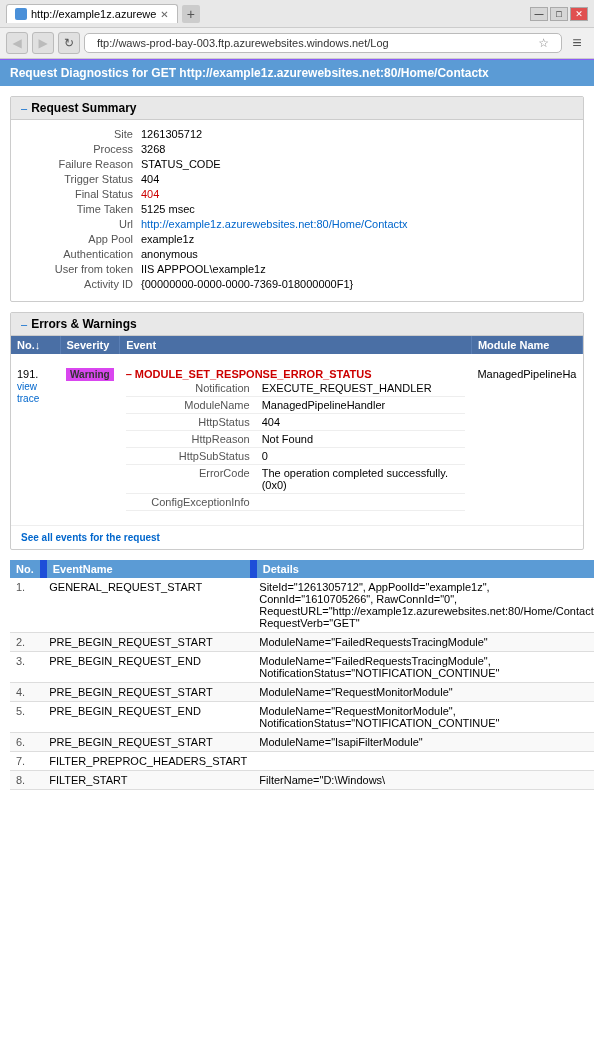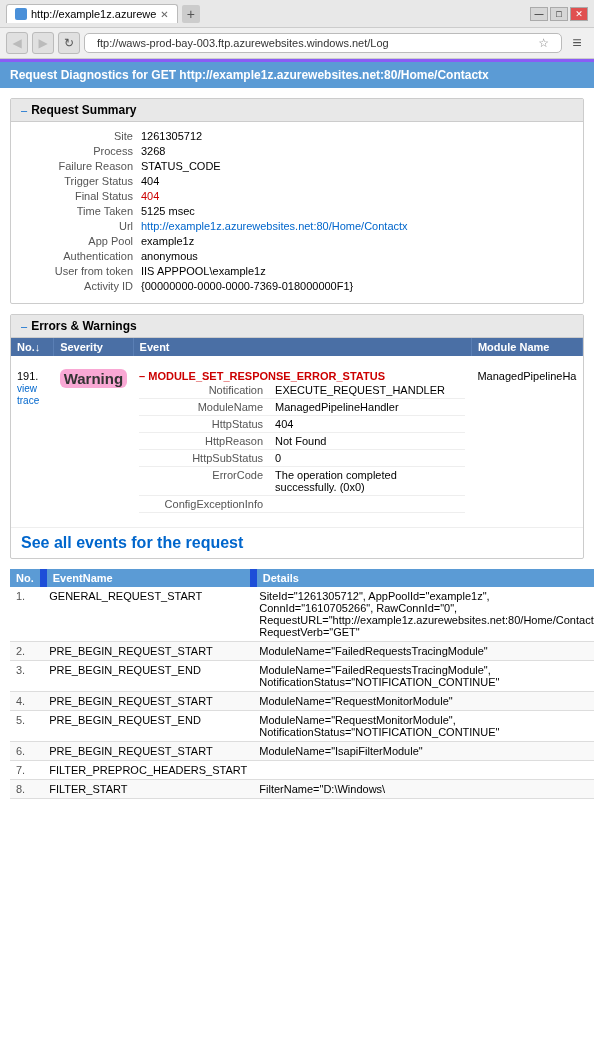--- a/index.html
+++ b/index.html
@@ -7,21 +7,21 @@
       font-family: Arial, sans-serif;
       font-size: 12px;
       background: #fff;
       width: 594px;
       overflow-x: hidden;
     }
 
     
     .browser-chrome {
       background: #f0abfc;
-      border-bottom: 3px solid #8b5cf6;
+      border-bottom: 1px solid #8b5cf6;
     }
     .title-bar {
       background: #e8e8e8;
       display: flex;
       align-items: center;
       padding: 4px 6px;
       gap: 4px;
       border-bottom: 1px solid #ccc;
     }
     .tab {
@@ -195,45 +195,45 @@
       padding: 3px 6px;
       text-align: left;
       border-right: 1px solid #5a7fb5;
     }
     .errors-table td {
       padding: 14px 6px;
       border-bottom: 1px solid #eee;
       vertical-align: top;
     }
     .warning-badge {
-      background: #f9a8d4;
+      background: #d946ef;
       color: #333;
       padding: 1px 4px;
-      border-radius: 6px;
-      font-size: 15px;
+      border-radius: 0;
+      font-size: 10px;
       font-weight: bold;
     }
     .error-detail-table {
       width: 100%;
       font-size: 11px;
       border-collapse: collapse;
     }
     .error-detail-table td {
       padding: 2px 6px;
       vertical-align: top;
     }
     .error-detail-label {
       text-align: right;
       color: #555;
       min-width: 130px;
       white-space: nowrap;
     }
     .see-all-link {
       color: #0066cc;
-      font-size: 16px;
+      font-size: 10px;
       padding: 6px 10px;
       display: block;
       text-decoration: none;
       font-weight: bold;
     }
 
     
     .events-section {
       margin: 10px;
     }

